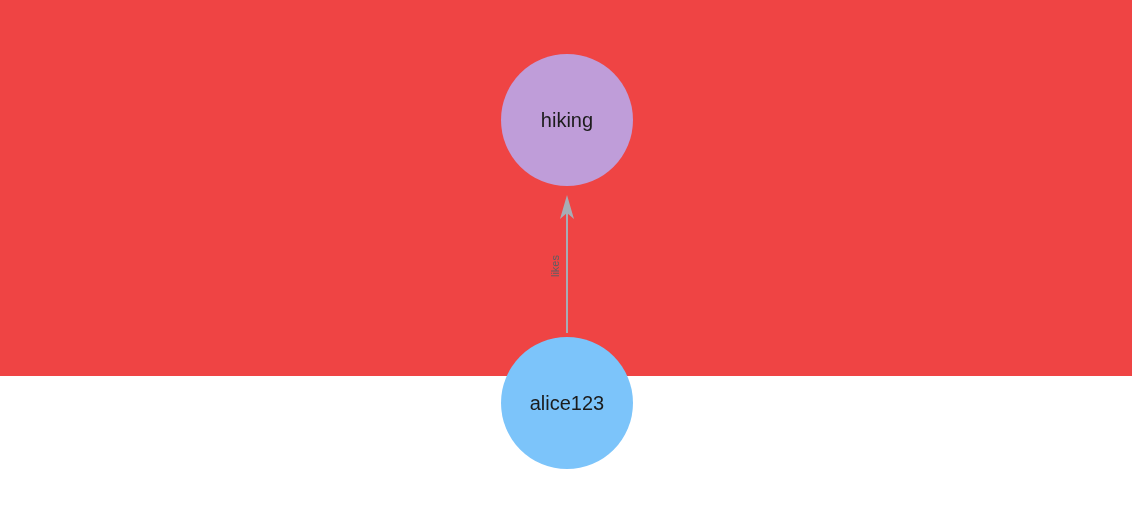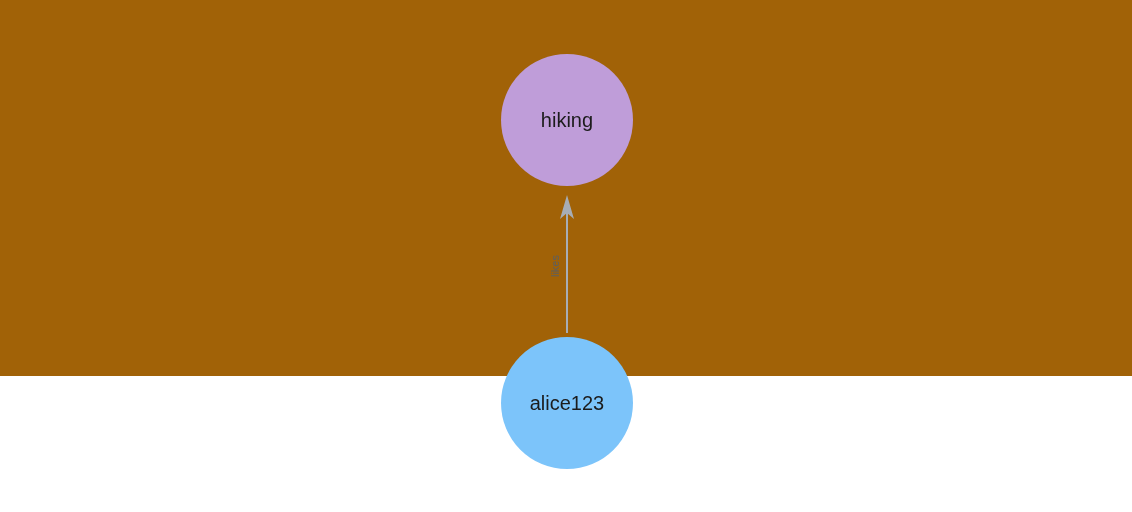--- a/index.html
+++ b/index.html
@@ -9,21 +9,21 @@
   body {
     width: 1132px;
     height: 512px;
     overflow: hidden;
     font-family: "Liberation Sans", sans-serif;
   }
   #graph-canvas {
     position: relative;
     width: 1132px;
     height: 376px;
-    background: #a16207;
+    background: #ef4444;
   }
   #graph-svg {
     position: absolute;
     left: 0;
     top: 0;
     width: 1132px;
     height: 512px;
     display: block;
   }
   .node-label {

